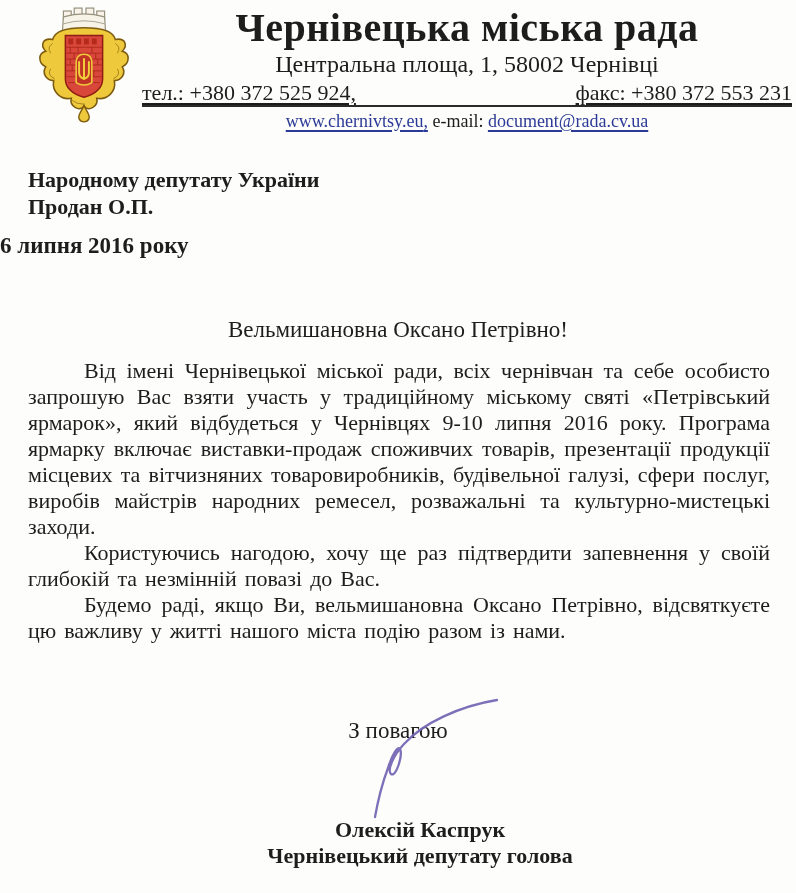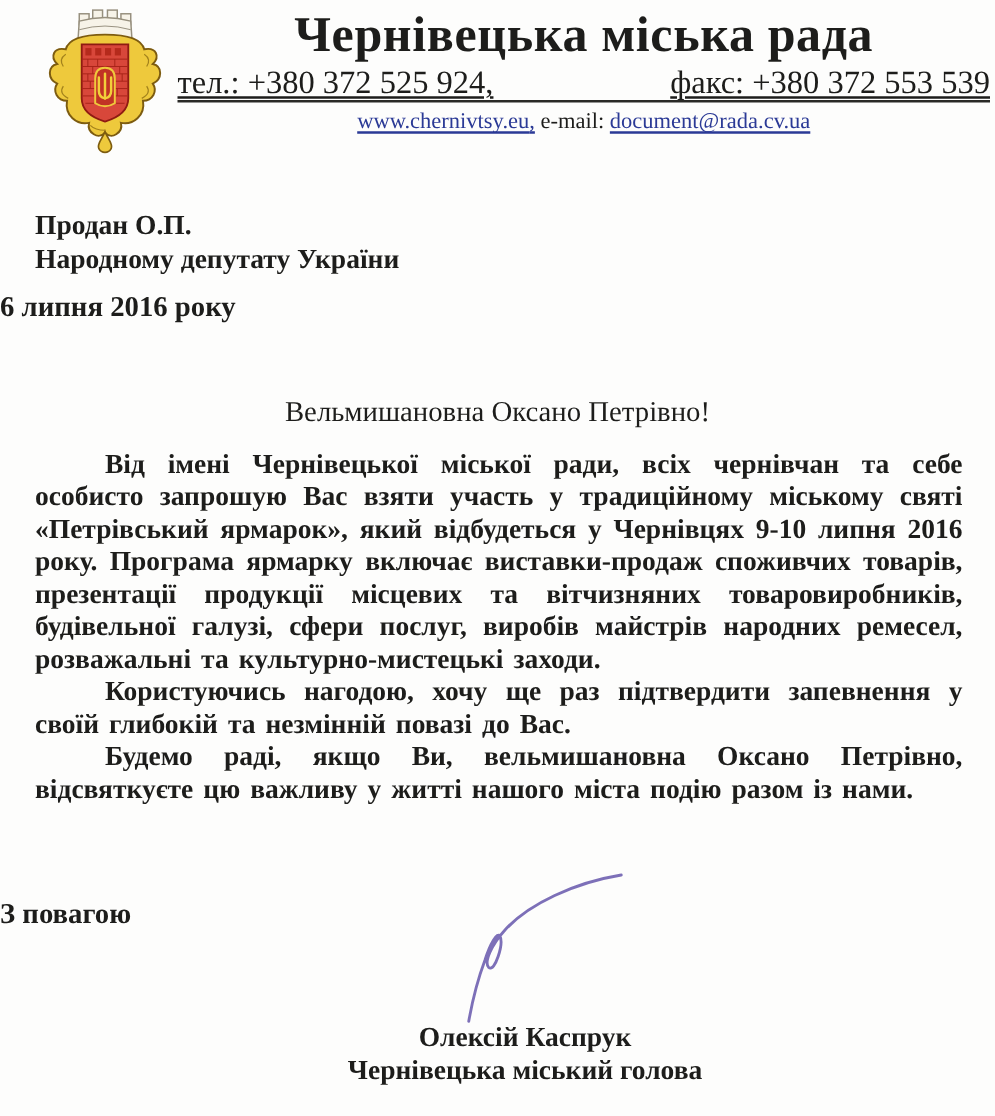--- a/index.html
+++ b/index.html
@@ -18,35 +18,35 @@
     color:var(--ink);
     font-family:"Liberation Serif","DejaVu Serif",serif;
     overflow:hidden;
   }
   
   .letterhead{position:relative;height:140px;}
   .emblem{position:absolute;left:33px;top:2px;width:102px;height:122px;}
   .head-text{margin-left:142px;width:650px;text-align:center;padding-top:6px;}
   .org-name{font-size:40px;font-weight:bold;line-height:1.08;letter-spacing:.5px;}
   .org-address{font-size:24px;margin-top:2px;line-height:1.1;}
-  .telfax{display:flex;justify-content:space-between;font-size:26px;margin-top:3px;line-height:1.05;}
+  .telfax{display:flex;justify-content:space-between;font-size:22px;margin-top:3px;line-height:1.05;}
   .u-black{text-decoration:underline;text-decoration-thickness:2px;text-underline-offset:3px;}
   .head-rule{border-bottom:2.5px solid var(--rule);margin-top:1px;}
   .webline{font-size:18px;margin-top:4px;line-height:1.15;}
   .link{color:var(--link);text-decoration:underline;text-decoration-thickness:1.5px;text-underline-offset:3px;}
   
   .recipient{margin:26px 0 0 28px;font-size:22px;font-weight:bold;line-height:27px;}
   .date-line{margin:12px 23px 0 0;font-size:23px;font-weight:bold;line-height:28px;}
   .salutation{margin-top:55px;text-align:center;font-size:23px;font-weight:normal;line-height:29px;}
-  .body-text{margin:14px 26px 12px 28px;font-weight:bold;}
+  .body-text{margin:14px 26px 12px 28px;}
   .body-text p{
     font-size:22px;line-height:26px;text-align:justify;
     text-indent:56px;word-spacing:2.5px;
   }
-  .regards{margin-top:72px;text-align:left;font-size:23px;font-weight:bold;line-height:29px;}
+  .regards{margin-top:72px;text-align:center;font-size:23px;font-weight:normal;line-height:29px;}
   .signature-svg{position:absolute;left:348px;top:692px;width:160px;height:135px;pointer-events:none;}
   .signer{margin-top:72px;text-align:center;font-size:22px;font-weight:bold;line-height:26px;padding-left:44px;}
 </style>
 </head>
 <body>
 
 <div class="page">
 
   <div class="letterhead">
 
@@ -89,52 +89,53 @@
       <path d="M44,62 Q44,53 52,53 Q60,53 60,62 V82 Q52,87 44,82 Z" fill="#c13325" stroke="#efc93c" stroke-width="1.6"></path>
       <g stroke="#f2cf3a" stroke-width="2" fill="none" stroke-linecap="round">
         <path d="M52,58 V78"></path>
         <path d="M47,61 V72 Q47,77 52,78"></path>
         <path d="M57,61 V72 Q57,77 52,78"></path>
       </g>
     </svg>
 
     <div class="head-text">
       <div class="org-name">Чернівецька міська рада</div>
+      <div class="org-address">Центральна площа, 1, 58002 Чернівці</div>
       <div class="telfax">
         <span class="u-black">тел.: +380 372 525 924,</span>
-        <span class="u-black">факс: +380 372 553 539</span>
+        <span class="u-black">факс: +380 372 553 231</span>
       </div>
       <div class="head-rule"></div>
       <div class="webline">
         <span class="link">www.chernivtsy.eu</span><span class="link">,</span>
         <span>e-mail:</span>
         <span class="link">document@rada.cv.ua</span>
       </div>
     </div>
   </div>
 
   <div class="recipient">
+    <div>Народному депутату України</div>
     <div>Продан О.П.</div>
-    <div>Народному депутату України</div>
   </div>
 
   <div class="date-line">6 липня 2016 року</div>
 
   <div class="salutation">Вельмишановна Оксано Петрівно!</div>
 
   <div class="body-text">
     <p>Від імені Чернівецької міської ради, всіх чернівчан та себе особисто запрошую Вас взяти участь у традиційному міському святі «Петрівський ярмарок», який відбудеться у Чернівцях 9-10 липня 2016 року. Програма ярмарку включає виставки-продаж споживчих товарів, презентації продукції місцевих та вітчизняних товаровиробників, будівельної галузі, сфери послуг, виробів майстрів народних ремесел, розважальні та культурно-мистецькі заходи.</p>
     <p>Користуючись нагодою, хочу ще раз підтвердити запевнення у своїй глибокій та незмінній повазі до Вас.</p>
     <p>Будемо раді, якщо Ви, вельмишановна Оксано Петрівно, відсвяткуєте цю важливу у житті нашого міста подію разом із нами.</p>
   </div>
 
   <div class="regards">З повагою</div>
 
   <svg class="signature-svg" viewBox="0 0 160 135" aria-hidden="true">
     <path d="M27,125 C30,108 34,92 40,76 C44,63 50,53 52,57 C55,63 48,86 43,82 C39,78 45,64 56,52 C75,31 112,14 149,8" fill="none" stroke="#7668b4" stroke-width="2.3" stroke-linecap="round" stroke-opacity="0.95"></path>
   </svg>
 
   <div class="signer">
     <div>Олексій Каспрук</div>
-    <div>Чернівецька міський голова</div>
+    <div>Чернівецький депутату голова</div>
   </div>
 
 </div>
 
 </body></html>

